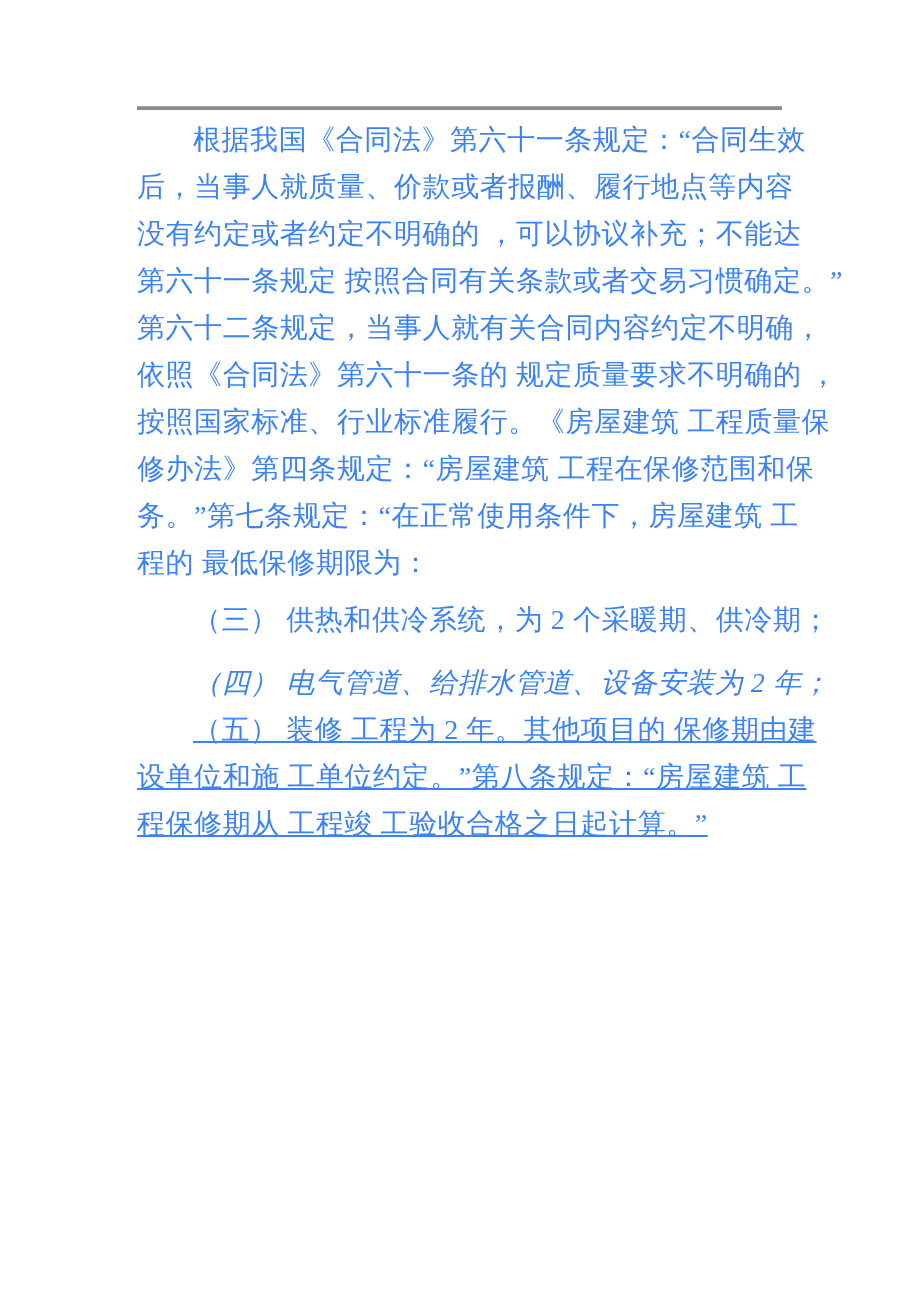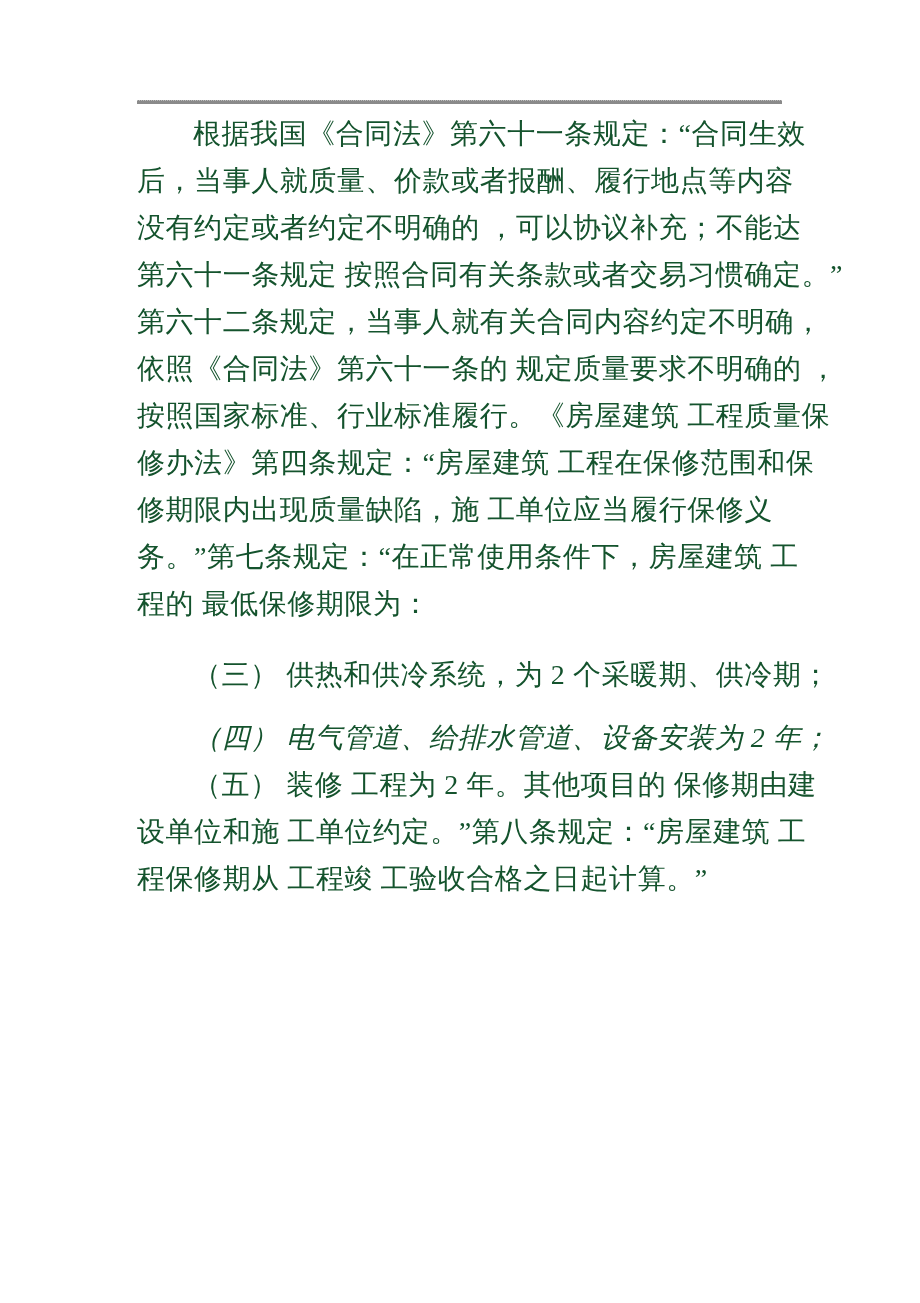--- a/index.html
+++ b/index.html
@@ -10,23 +10,23 @@
   body {
     width: 920px;
     height: 1303px;
     position: relative;
     overflow: hidden;
     font-family: "Liberation Serif", "DejaVu Serif", serif;
   }
   .doc {
     position: absolute;
     left: 137px;
-    top: 100px;
+    top: 106px;
     width: 680px;
-    color: #14532d;
+    color: #3b82f6;
   }
   .rule {
     width: 645px;
     height: 3px;
     background: #8a8a8a;
     border-top: 1px dotted #bdbdbd;
     margin: 0 0 6px 0;
   }
   .para {
     margin: 0;
@@ -36,41 +36,40 @@
   }
   .line {
     white-space: nowrap;
     height: 47px;
   }
   .first {
     text-indent: 2em;
   }
   .para-list-1 { margin-top: 8px; }
   .para-list-2 { margin-top: 8px; }
-  .para-list-3 { margin-top: 24px; }
+  .para-list-3 { margin-top: 10px; }
   .para-list-4 { margin-top: 16px; font-style: italic; }
-  .para-list-5 { margin-top: 0; }
+  .para-list-5 { margin-top: 0; text-decoration: underline; }
 </style>
 </head>
 <body>
 
 <div class="doc">
 
   <div class="rule"></div>
 
   <div class="para">
     <div class="line first">根据我国《合同法》第六十一条规定：“合同生效</div>
     <div class="line">后，当事人就质量、价款或者报酬、履行地点等内容</div>
     <div class="line">没有约定或者约定不明确的 ，可以协议补充；不能达</div>
     <div class="line">第六十一条规定 按照合同有关条款或者交易习惯确定。”</div>
     <div class="line">第六十二条规定，当事人就有关合同内容约定不明确，</div>
     <div class="line">依照《合同法》第六十一条的 规定质量要求不明确的 ，</div>
     <div class="line">按照国家标准、行业标准履行。《房屋建筑 工程质量保</div>
     <div class="line">修办法》第四条规定：“房屋建筑 工程在保修范围和保</div>
-    <div class="line">修期限内出现质量缺陷，施 工单位应当履行保修义</div>
     <div class="line">务。”第七条规定：“在正常使用条件下，房屋建筑 工</div>
     <div class="line">程的 最低保修期限为：</div>
   </div>
 
 
   <div class="para para-list-2">
   </div>
 
   <div class="para para-list-3">
     <div class="line first">（三） 供热和供冷系统，为 2 个采暖期、供冷期；</div>

